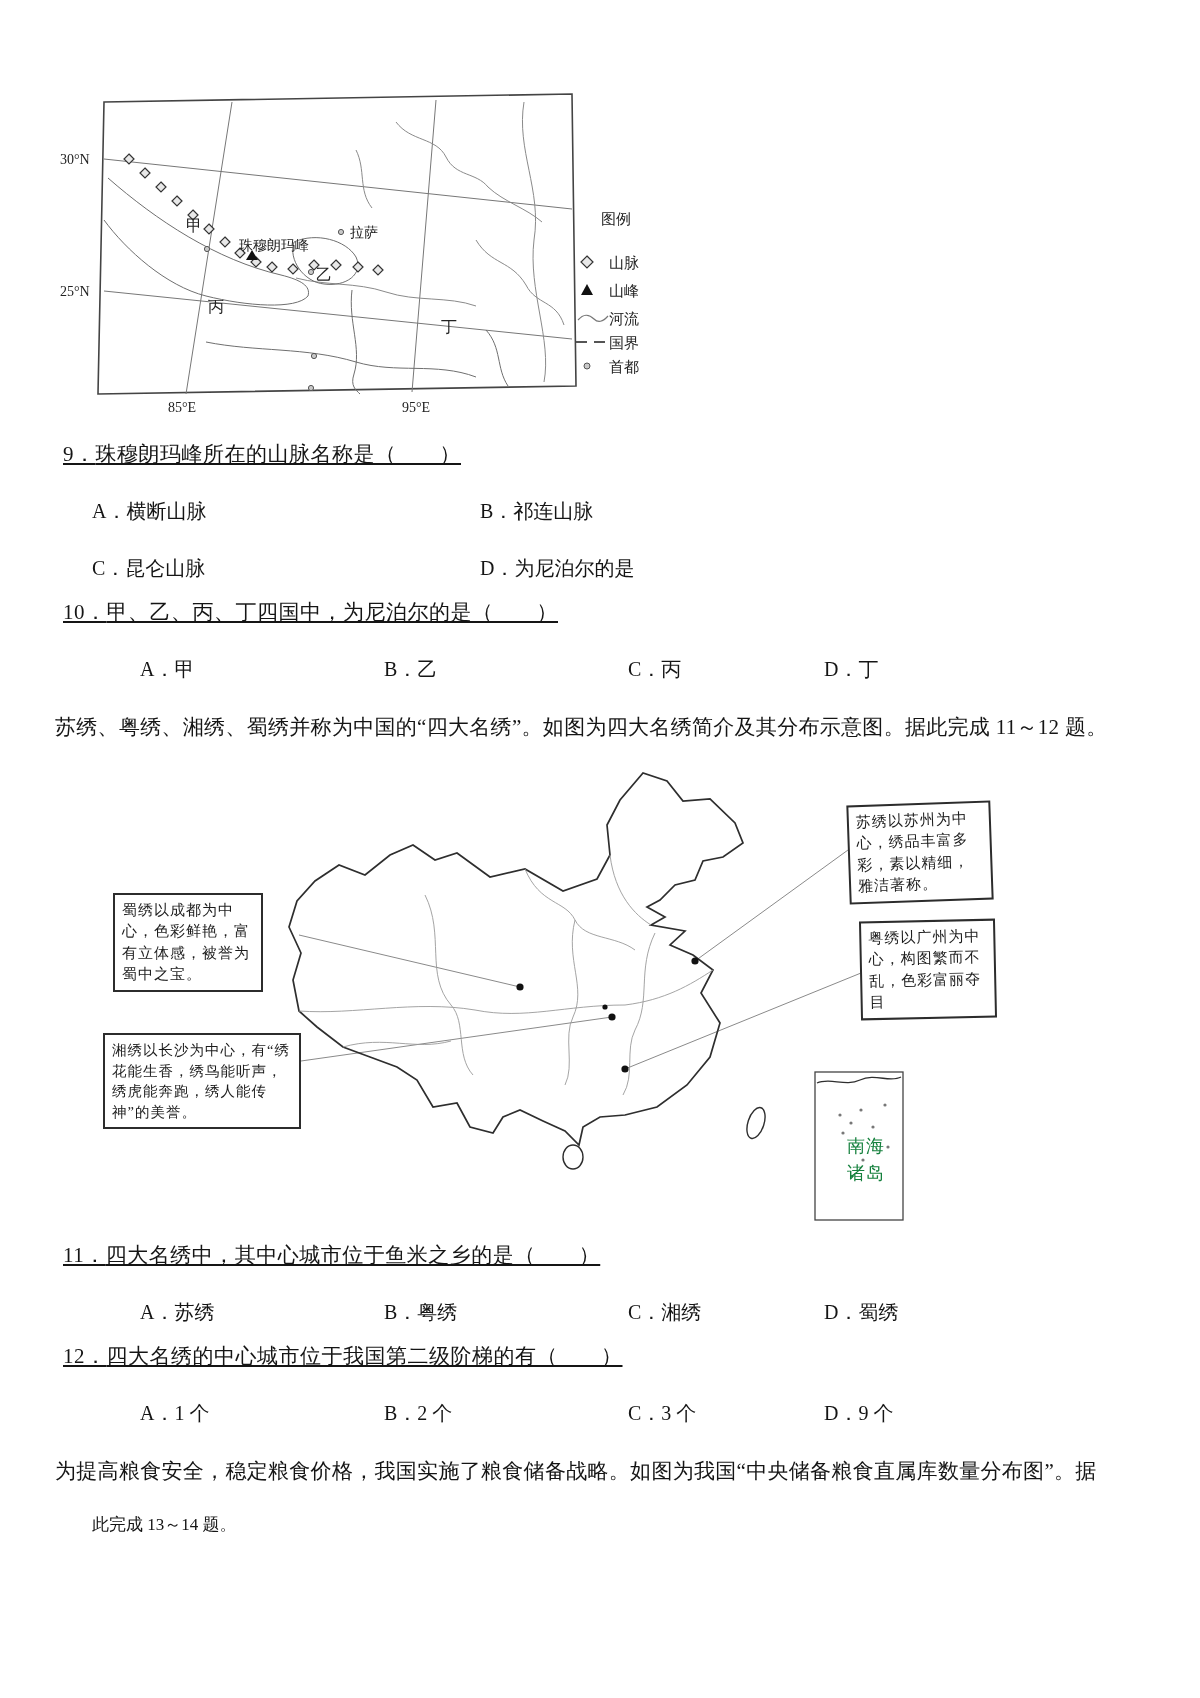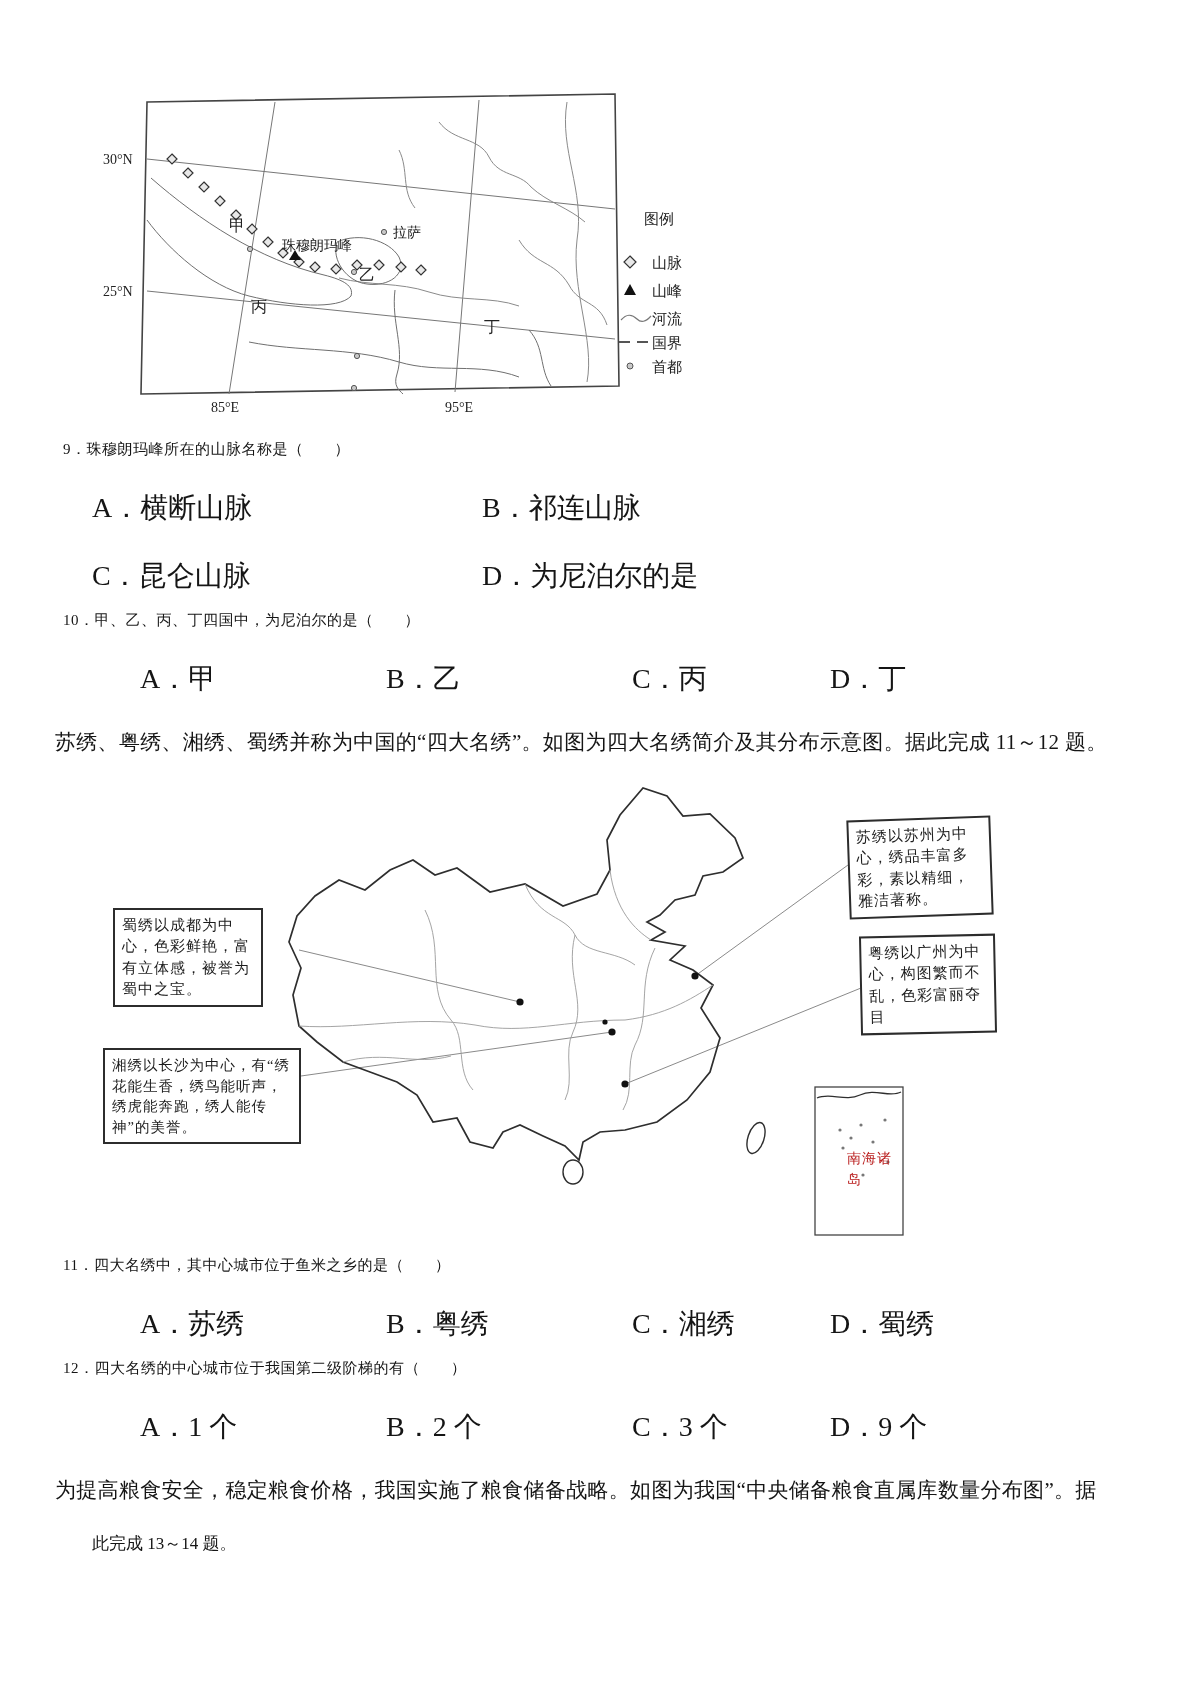--- a/index.html
+++ b/index.html
@@ -2,38 +2,38 @@
 <html><head>
 <meta charset="utf-8">
 <style>
   * { margin:0; padding:0; box-sizing:border-box; }
   html,body { background:#ffffff; }
   body {
     width:1200px; height:1698px; position:relative; overflow:hidden;
     font-family:"Liberation Serif","DejaVu Serif",serif;
     color:#151515;
   }
-  .fig1 { margin:90px 0 0 99px; }
+  .fig1 { margin:90px 0 0 56px; }
   .fig2 { margin:24px 0 0 95px; position:relative; width:905px; height:460px; }
-  .q-line { margin:16px 0 0 63px; font-size:15px; letter-spacing:0.5px; }
+  .q-line { margin:16px 0 0 63px; font-size:21px; letter-spacing:0.5px;text-decoration:underline; }
   .q-gap  { }
-  .opt-row { margin:30px 0 0 92px; font-size:28px; }
+  .opt-row { margin:30px 0 0 92px; font-size:20px; }
   .opt-2 { display:inline-block; width:383px; }
   .opt-4 { display:inline-block; width:191px;margin-left:48px; }
   .opt-last { display:inline-block; }
   .para { margin:30px 0 0 55px; font-size:21px; letter-spacing:0.3px; width:1080px; }
   .para-cont { margin:28px 0 0 92px; font-size:17px; }
   svg text { font-family:"Liberation Serif","DejaVu Serif",serif; fill:#222; }
   .callout {
     position:absolute; border:2px solid #2c2c2c; background:rgba(255,255,255,0.85);
     font-size:15px; line-height:1.42; padding:5px 7px; color:#1c1c1c;
     letter-spacing:1px;
   }
   .inset-label {
-    position:absolute; font-size:14px; line-height:1.5; color:#b91c1c; letter-spacing:1px;
+    position:absolute; font-size:18px; line-height:1.5; color:#15803d; letter-spacing:1px;
   }
 </style>
 </head>
 <body>
 
 <div class="fig1">
   <svg width="725" height="330" viewBox="0 0 725 330">
 
     <path d="M48,12 L516,4 L520,296 L42,304 Z" fill="none" stroke="#444" stroke-width="1.6"></path>
 

